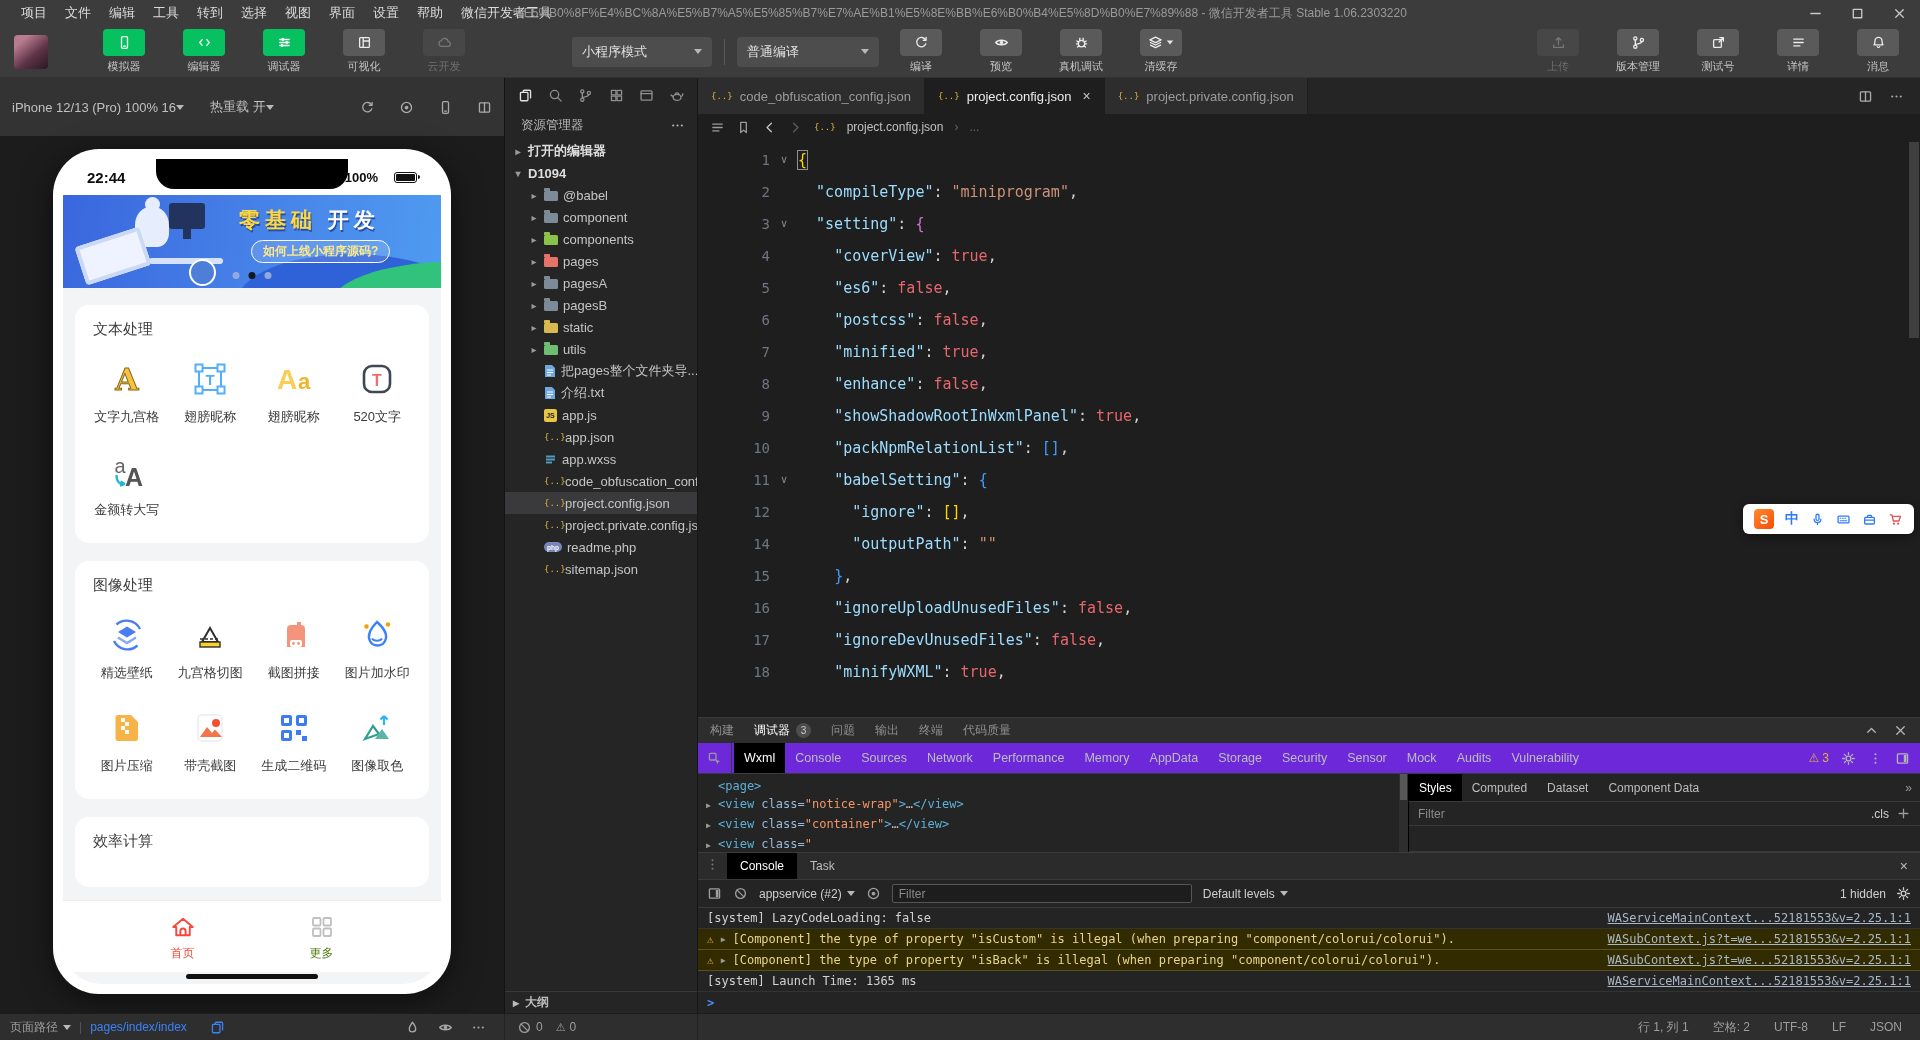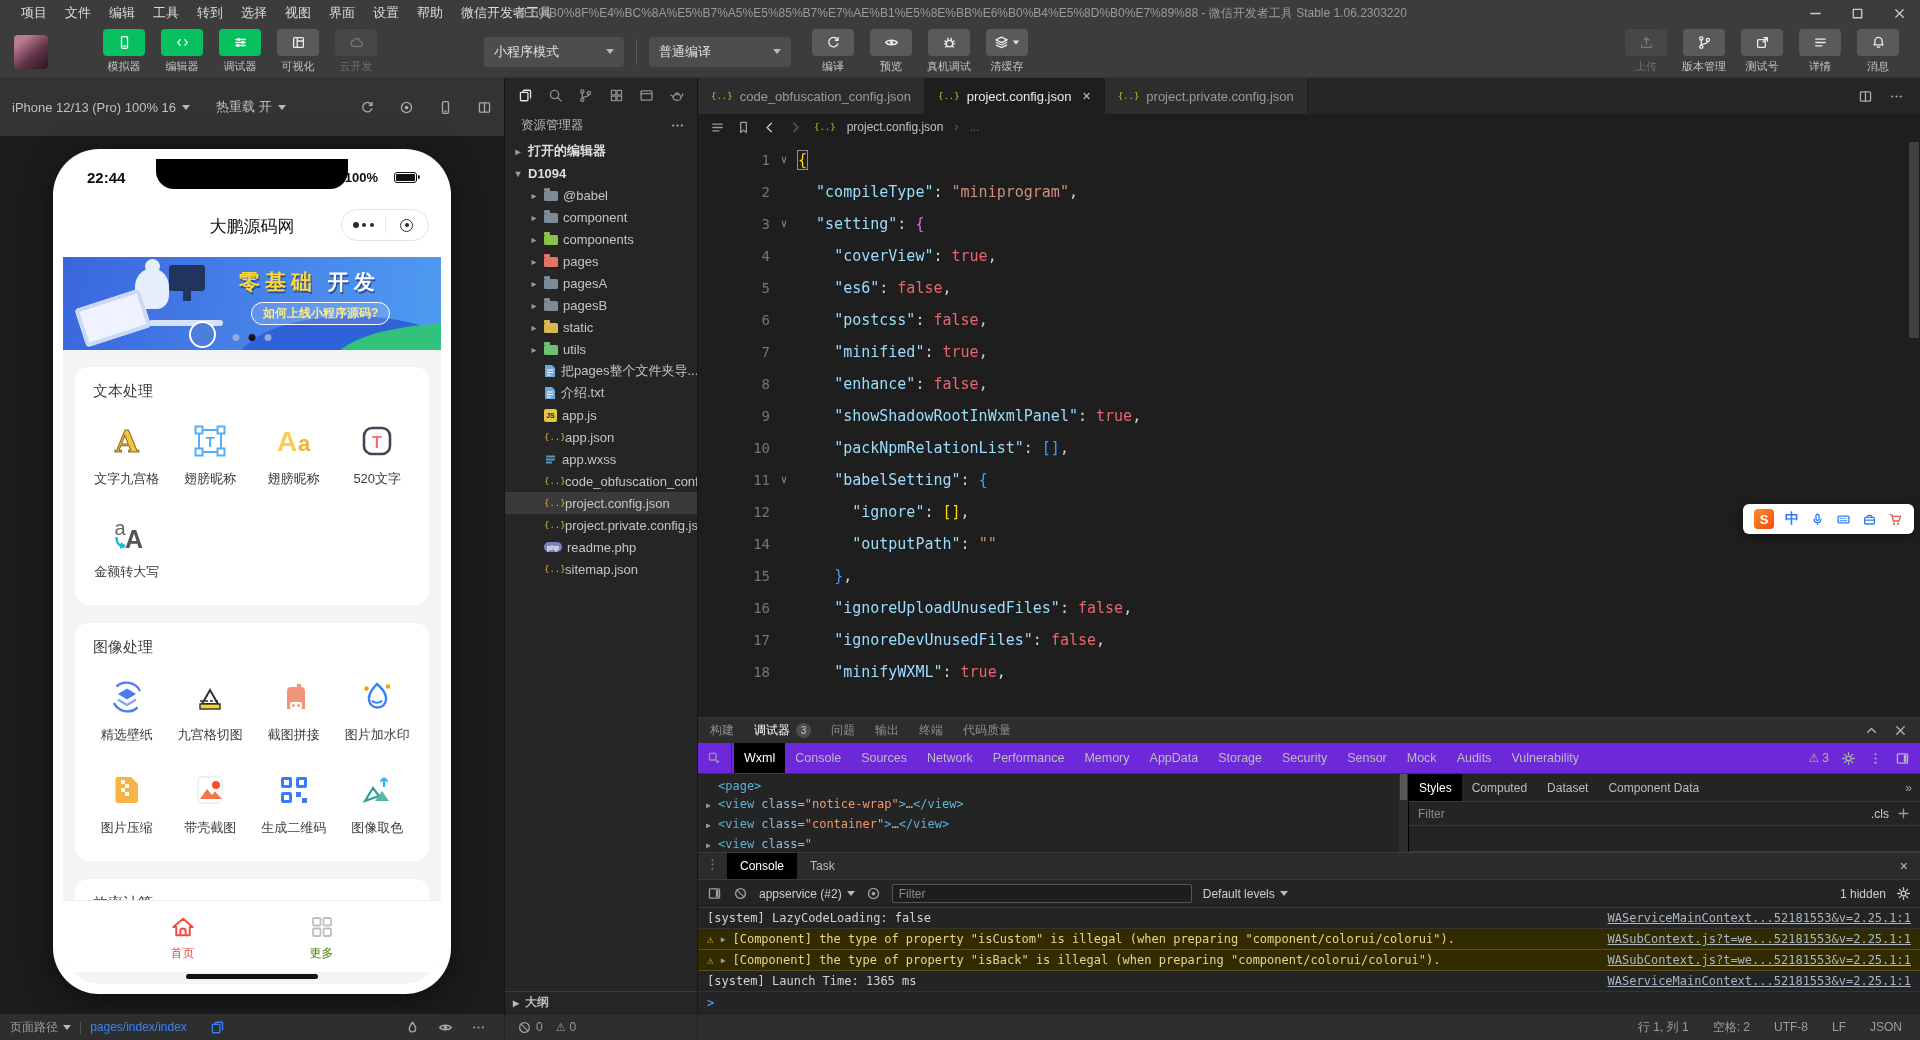--- a/index.html
+++ b/index.html
@@ -14,40 +14,40 @@
   .menu-items{display:flex;align-items:center;padding-left:12px}
   .menu-item{padding:0 9px;cursor:default;white-space:nowrap}
   .win-title{position:absolute;left:0;right:0;text-align:center;color:#9a9a9a;font-size:12px;pointer-events:none;white-space:nowrap}
   .win-controls{margin-left:auto;display:flex;align-items:center;gap:0;z-index:2}
   .win-controls span{width:42px;height:26px;display:flex;align-items:center;justify-content:center;color:#c9c9c9}
 
   
   .toolbar{height:52px;background:#3c3c3c;display:flex;align-items:center;padding:0 14px;flex:none;border-bottom:1px solid #323232}
   .avatar{width:34px;height:34px;border-radius:4px;background:linear-gradient(140deg,#b97b8f 20%,#5d3346 60%,#2a1822);flex:none}
   .sp{flex:none}
-  .tb-group{display:flex;align-items:flex-start;gap:2px}
+  .tb-group{display:flex;align-items:flex-start;gap:24px}
   .tool-btn{display:flex;flex-direction:column;align-items:center;width:56px;cursor:pointer}
   .tool-btn .box{width:42px;height:27px;border-radius:4px;display:flex;align-items:center;justify-content:center;gap:3px}
   .tool-btn .lbl{font-size:11px;color:#c4c4c4;margin-top:3px;white-space:nowrap}
   .tool-btn.green .box{background:#07c160;color:#fff}
   .tool-btn.gray .box{background:#5a5a5a;color:#ececec}
   .tool-btn.disabled .box{background:#474747;color:#767676}
   .tool-btn.disabled .lbl{color:#6e6e6e}
   .select{height:30px;min-width:140px;background:#4d4d4d;border-radius:4px;display:flex;align-items:center;justify-content:space-between;padding:0 10px;font-size:13px;color:#e0e0e0;cursor:pointer}
   .caret{width:0;height:0;border-left:4px solid transparent;border-right:4px solid transparent;border-top:5px solid #b9b9b9;display:inline-block}
   .vsep{width:1px;height:26px;background:#5a5a5a;margin:0 12px;flex:none}
   .tb-group.right{margin-left:auto}
 
   
   .main{flex:1;display:flex;min-height:0}
 
   
   .sim{width:505px;flex:none;display:flex;flex-direction:column;background:#1c1c1c;border-right:1px solid #131313}
   .sim-head{height:58px;background:#333;display:flex;align-items:center;padding:0 12px;font-size:13px;color:#c0c0c0;gap:6px;flex:none}
-  .sim-head .hd-item{display:flex;align-items:center;gap:6px;cursor:pointer;white-space:nowrap}
+  .sim-head .hd-item{display:flex;align-items:center;cursor:pointer;white-space:nowrap}
   .sim-icons{margin-left:auto;display:flex;gap:24px;color:#aaa}
   .stage{flex:1;display:flex;justify-content:center;padding-top:13px;min-height:0}
 
   
   .phone{width:398px;height:845px;background:#fff;border-radius:46px;padding:10px;box-shadow:0 6px 30px rgba(0,0,0,.55);flex:none}
   .screen{width:100%;height:100%;border-radius:38px;background:#fff;overflow:hidden;position:relative;display:flex;flex-direction:column}
   .notch{position:absolute;top:0;left:50%;transform:translateX(-50%);width:192px;height:30px;background:#000;border-radius:0 0 18px 18px;z-index:6}
   .p-status{height:36px;display:flex;align-items:center;justify-content:space-between;padding:0 24px;font-size:15px;font-weight:bold;color:#0d0d0d;flex:none}
   .bat{display:flex;align-items:center;gap:16px;font-size:13px}
   .bat-icon{width:23px;height:11px;border:1.5px solid #111;border-radius:3px;position:relative;display:inline-block}
@@ -435,34 +435,20 @@
       <div class="stage">
         <div class="phone">
           <div class="screen">
             <div class="notch"></div>
             <div class="p-status">
               <span>22:44</span>
               <span class="bat">
                   <span>100%</span>
                   <i class="bat-icon"></i>
                 </span>
-            </div>
-            <div class="p-nav">
-              <span class="p-title">大鹏源码网</span>
-              <div class="capsule">
-                <span class="cap-dots">
-                    <b></b>
-                    <b></b>
-                    <b></b>
-                  </span>
-                <span class="cap-div"></span>
-                <span class="cap-target">
-                    <b></b>
-                  </span>
-              </div>
             </div>
             <div class="banner">
               <div class="bn-mon"></div>
               <div class="bn-person"></div>
               <div class="bn-desk"></div>
               <div class="bn-lap"></div>
               <div class="bn-ball"></div>
               <div class="bn-wave1"></div>
               <div class="bn-wave2"></div>
               <div class="bn-title"><span class="acc">零基础</span><span> 开发</span></div>

